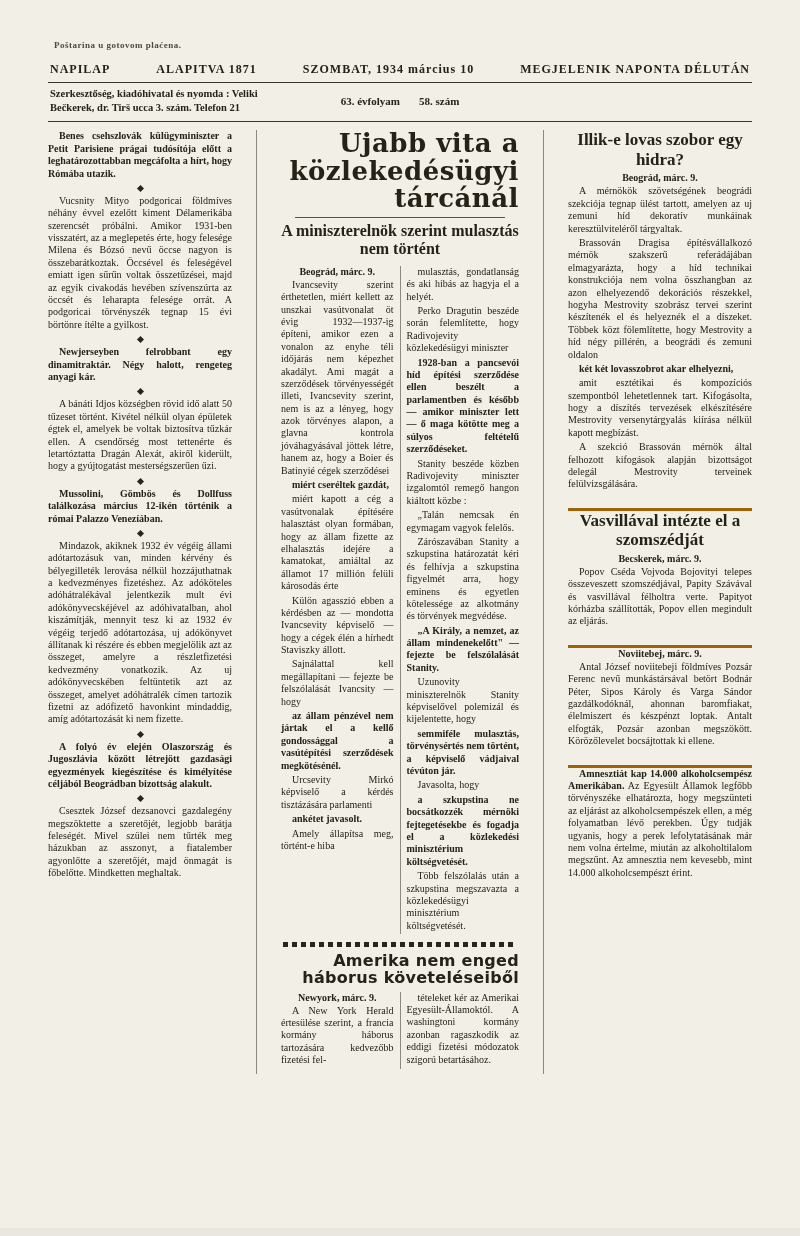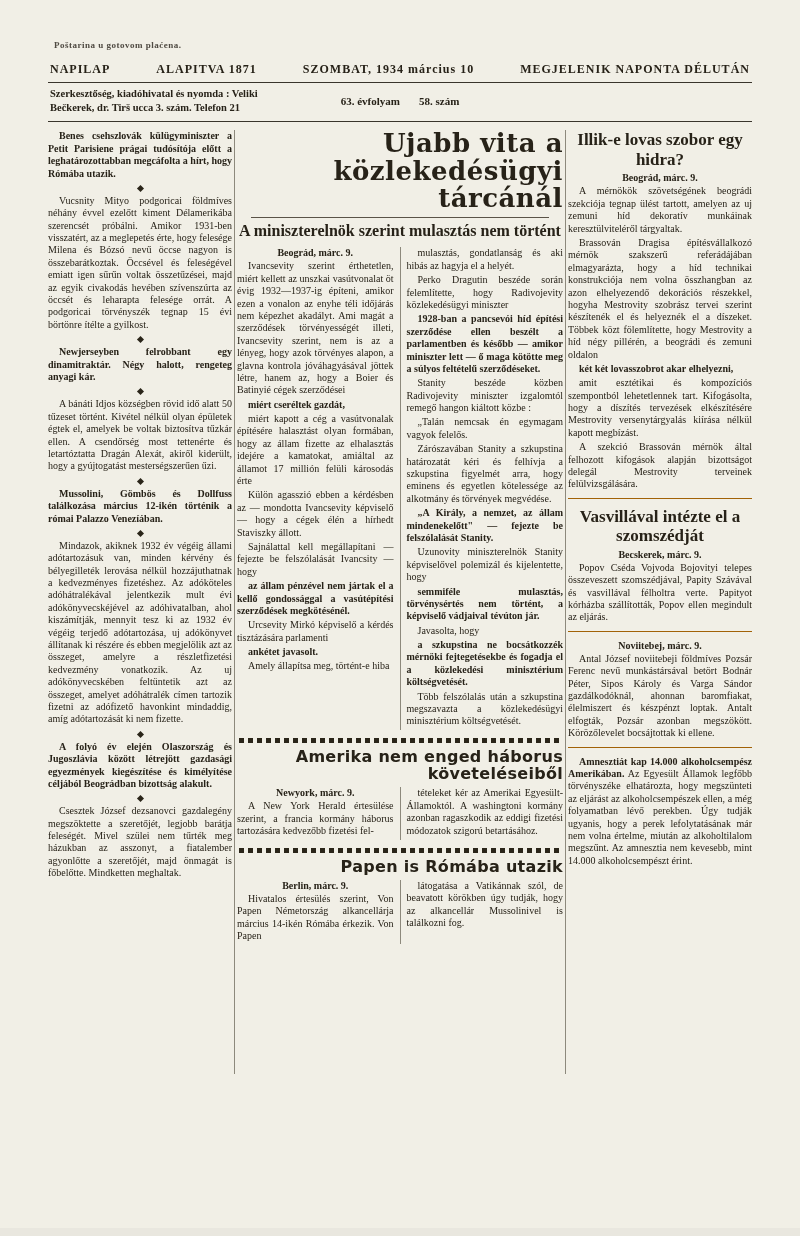--- a/index.html
+++ b/index.html
@@ -48,21 +48,21 @@
     display: grid; grid-template-columns: 1fr 170px 1fr;
     padding: 4px 2px 6px 2px;
     border-bottom: 1.5px solid #3a352c;
     font-weight: bold; font-size: 10.5px; line-height: 1.35;
   }
   .info-volume { display: flex; justify-content: center; align-items: center; gap: 19px; font-size: 11px; }
   .info-price { text-align: left; }
   .content {
     display: grid;
     grid-template-columns: 184px 1px 1fr 1px 184px;
-    column-gap: 2px;
+    column-gap: 24px;
     padding-top: 8px;
     height: 952px;
     overflow: hidden;
   }
   .vrule { background: #8d897c; width: 1px; }
   .vrule-inner { background: #8d897c; }
   .para {
     margin: 0 0 2px 0;
     font-size: 10px; line-height: 1.24;
     text-align: justify; text-indent: 11px;
@@ -90,21 +90,21 @@
   .headline-lg {
     margin: 4px 0 5px 0;
     font-family: "DejaVu Sans", sans-serif;
     font-weight: bold; font-size: 16px; line-height: 1.08;
     text-align: right; letter-spacing: 0.3px;
   }
   .headline-md {
     margin: 0 0 3px 0;
     font-weight: bold; font-size: 17px; line-height: 1.15; text-align: center;
   }
-  .right-article + .right-article { border-top: 1px solid #a16207; margin-top: 7px; padding-top: 8px; }
+  .right-article + .right-article { border-top: 3px solid #a16207; margin-top: 17px; padding-top: 0; }
 </style>
 </head>
 <body>
 
 <div class="page">
 
   <div class="stamp">Poštarina u gotovom plaćena.</div>
 
 
   <div class="info-row1">

